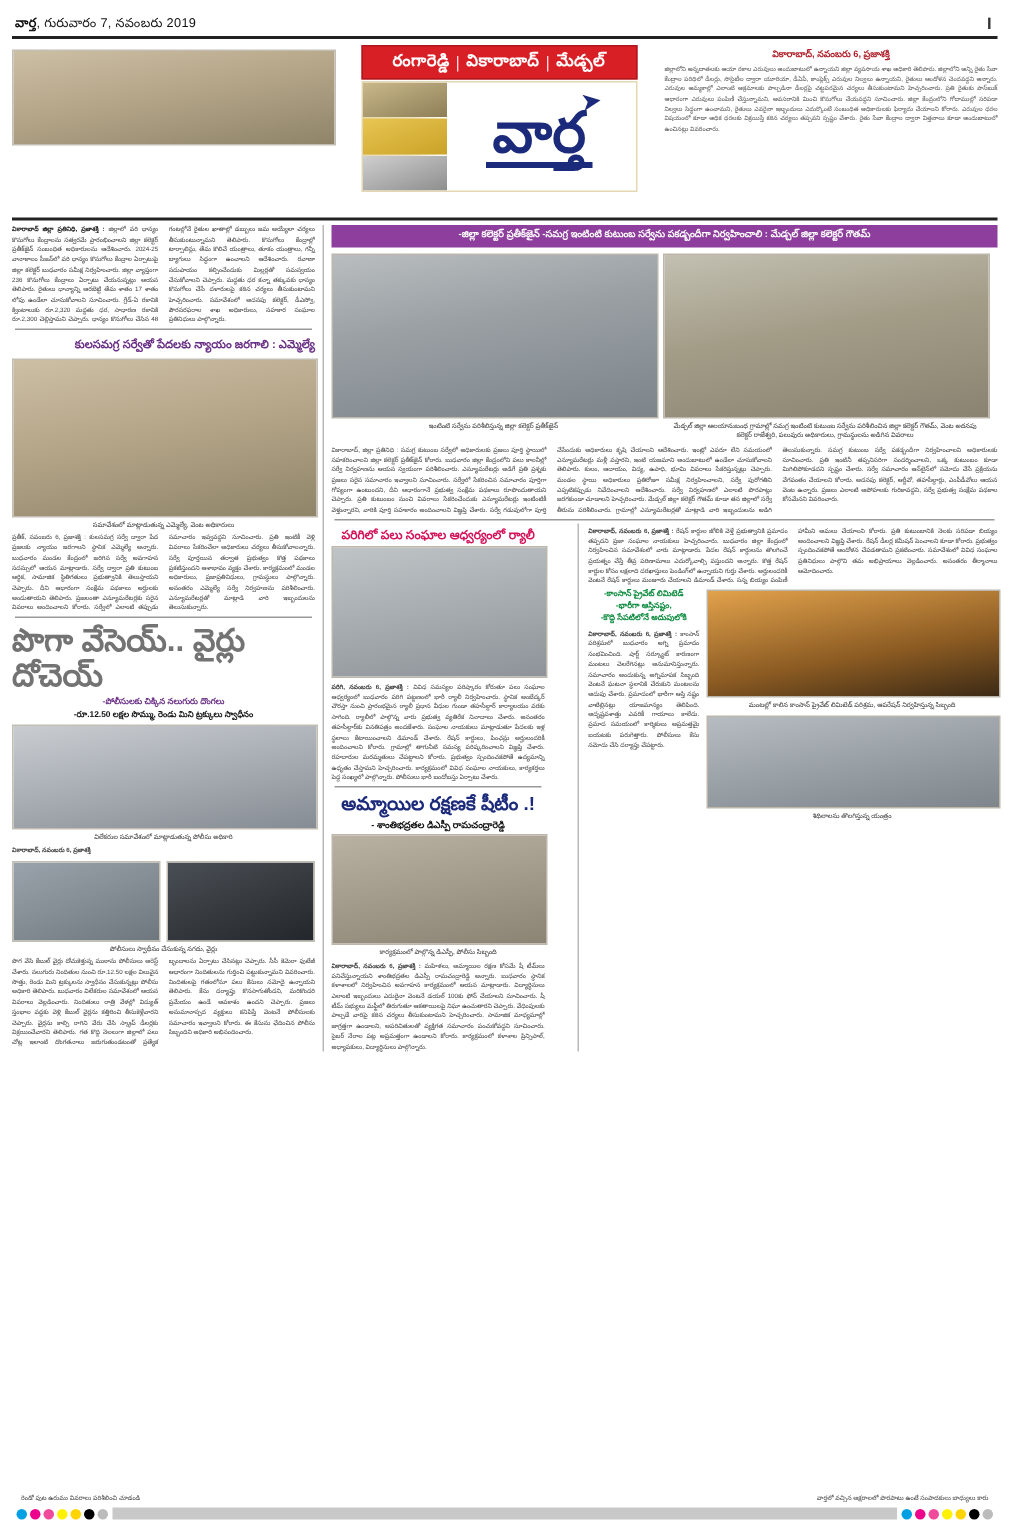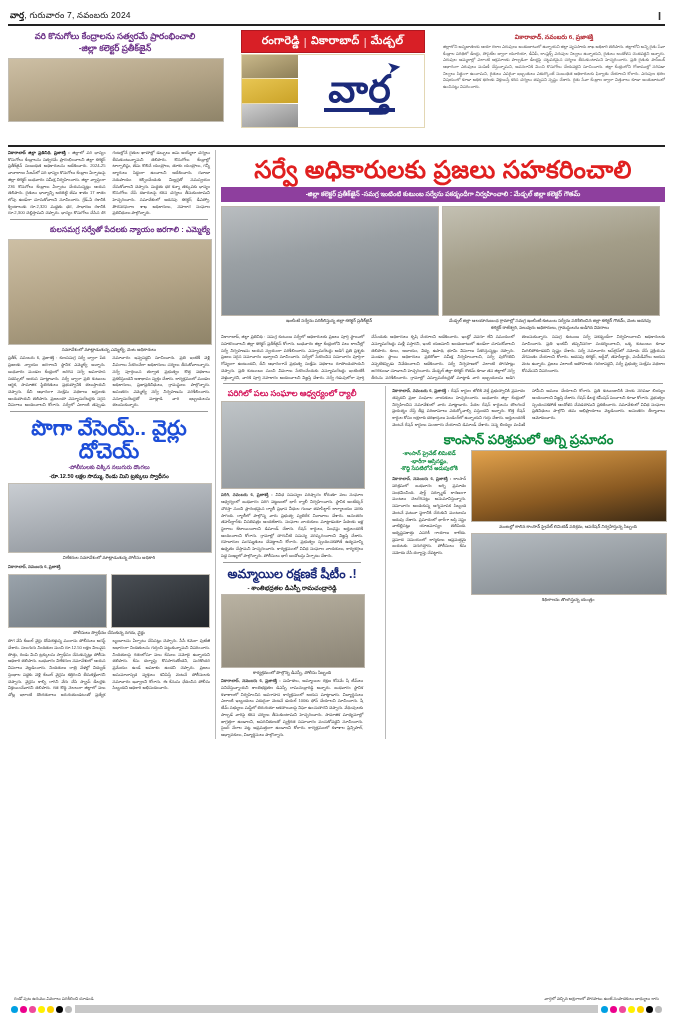--- a/index.html
+++ b/index.html
@@ -75,21 +75,21 @@
 
   .subhead-c{font-size:8.5px;font-weight:bold;color:#111;text-align:center;margin:4px 0 2px 0;}
 
   
   .l-photo{width:100%;height:104px;border:1px solid #c3beb4;
      background:linear-gradient(170deg,#cdbfa4 0%,#b2a386 50%,#8f8469 100%);}
   .l-photo2{width:100%;height:68px;border:1px solid #c3beb4;
      background:linear-gradient(170deg,#c9cdd2 0%,#a8adb3 50%,#868c93 100%);}
   .l-head-purple{font-size:7.6px;font-weight:bold;color:#6a2f86;text-align:right;
      padding:3px 0 3px 0;line-height:1.4;}
-  .l-head-blue{font-size:21px;font-weight:bold;color:#1d4ed8;text-align:center;line-height:1.1;padding-top:2px;}
+  .l-head-blue{font-size:21px;font-weight:bold;color:#737373;line-height:1.1;padding-top:2px;}
   .l-sub1{font-size:5.6px;font-weight:bold;color:#6a2f86;text-align:center;padding:2px 0 0 0;}
   .l-sub2{font-size:5.6px;font-weight:bold;color:#111;text-align:center;padding:1px 0 2px 0;}
 
   .twoimg{display:flex;gap:4px;margin-top:3px;}
   .twoimg .im{flex:1;height:52px;border:1px solid #c3beb4;}
   .im-a{background:linear-gradient(160deg,#9aa3ab,#6f777e);}
   .im-b{background:linear-gradient(160deg,#4a4f55,#23262a);}
 
   
   .mhead-red{font-size:8.2px;font-weight:bold;color:#d4145a;text-align:center;line-height:1.35;padding:2px 0;}
@@ -112,32 +112,28 @@
   .dot{width:7px;height:7px;border-radius:50%;display:inline-block;}
   .foot-note{font-size:4.2px;color:#444;display:flex;justify-content:space-between;padding:0 6px 2px 6px;}
 </style>
 </head>
 <body>
 
 <div class="page">
 
   <div class="dateline-bar">
     <div class="dateline">
-      <b>వార్త</b><span>, గురువారం 7, నవంబరు 2024</span>
+      <b>వార్త</b><span>, గురువారం 7, నవంబరు 2019</span>
     </div>
     <div class="pagenum">I</div>
   </div>
 
   <div class="masthead">
 
     <div class="mh-side">
-      <div class="sidehead">
-        <span>వరి కొనుగోలు కేంద్రాలను సత్వరమే ప్రారంభించాలి</span>
-        <span class="l2">-జిల్లా కలెక్టర్ ప్రతీక్‌జైన్</span>
-      </div>
       <div class="l-photo" style="height:62px;margin-top:3px"></div>
     </div>
 
     <div class="mh-center">
       <div class="mh-banner">
         <span>రంగారెడ్డి</span>
         <span class="sep">|</span>
         <span>వికారాబాద్</span>
         <span class="sep">|</span>
         <span>మేడ్చల్</span>
@@ -193,21 +189,20 @@
         <div class="im im-a"></div>
         <div class="im im-b"></div>
       </div>
       <div class="cap">పోలీసులు స్వాధీనం చేసుకున్న నగదు, వైర్లు</div>
       <div class="body2" style="margin-top:2px">పొగ వేసి కేబుల్ వైర్లు దోచుకెళ్తున్న ముఠాను పోలీసులు అరెస్ట్ చేశారు. నలుగురు నిందితుల నుంచి రూ.12.50 లక్షల విలువైన సొత్తు, రెండు మిని ట్రక్కులను స్వాధీనం చేసుకున్నట్లు పోలీసు అధికారి తెలిపారు. బుధవారం విలేకరుల సమావేశంలో ఆయన వివరాలు వెల్లడించారు. నిందితులు రాత్రి వేళల్లో విద్యుత్ స్తంభాల వద్దకు వెళ్లి కేబుల్ వైర్లను కత్తిరించి తీసుకెళ్లేవారని చెప్పారు. వైర్లను కాల్చి రాగిని వేరు చేసి స్క్రాప్ డీలర్లకు విక్రయించేవారని తెలిపారు. గత కొద్ది నెలలుగా జిల్లాలో పలు చోట్ల ఇలాంటి దొంగతనాలు జరుగుతుండటంతో ప్రత్యేక బృందాలను ఏర్పాటు చేసినట్లు చెప్పారు. సీసీ కెమెరా ఫుటేజీ ఆధారంగా నిందితులను గుర్తించి పట్టుకున్నామని వివరించారు. నిందితులపై గతంలోనూ పలు కేసులు నమోదై ఉన్నాయని తెలిపారు. కేసు దర్యాప్తు కొనసాగుతోందని, మరికొందరి ప్రమేయం ఉండే అవకాశం ఉందని చెప్పారు. ప్రజలు అనుమానాస్పద వ్యక్తులు కనిపిస్తే వెంటనే పోలీసులకు సమాచారం ఇవ్వాలని కోరారు. ఈ కేసును ఛేదించిన పోలీసు సిబ్బందిని అధికారి అభినందించారు.</div>
     </div>
 
     <div class="colMid vsep" style="padding-left:5px">
 
       <div>
-        <div class="bighead">సర్వే అధికారులకు ప్రజలు సహకరించాలి</div>
         <div class="bighead-band">-జిల్లా కలెక్టర్ ప్రతీక్‌జైన్ -సమగ్ర ఇంటింటి కుటుంబ సర్వేను పకడ్బందీగా నిర్వహించాలి : మేడ్చల్ జిల్లా కలెక్టర్ గౌతమ్</div>
         <div class="photorow">
           <div style="width:216px">
             <div class="photo ph-a"></div>
             <div class="cap">ఇంటింటి సర్వేను పరిశీలిస్తున్న జిల్లా కలెక్టర్ ప్రతీక్‌జైన్</div>
           </div>
           <div style="width:216px">
             <div class="photo ph-b"></div>
             <div class="cap">మేడ్చల్ జిల్లా ఆలయానుబంధ గ్రామాల్లో సమగ్ర ఇంటింటి కుటుంబ సర్వేను పరిశీలించిన జిల్లా కలెక్టర్ గౌతమ్, వెంట అదనపు కలెక్టర్ రాజేశ్వరి, పలువురు అధికారులు, గ్రామస్థులను అడిగిన వివరాలు</div>
           </div>
@@ -236,21 +231,20 @@
             <span>మహిళలు, అమ్మాయిల రక్షణ కోసమే షీ టీమ్‌లు పనిచేస్తున్నాయని శాంతిభద్రతల డిఎస్పీ రామచంద్రారెడ్డి అన్నారు. బుధవారం స్థానిక కళాశాలలో నిర్వహించిన అవగాహన కార్యక్రమంలో ఆయన మాట్లాడారు. విద్యార్థినులు ఎలాంటి ఇబ్బందులు ఎదురైనా వెంటనే డయల్ 100కు ఫోన్ చేయాలని సూచించారు. షీ టీమ్ సభ్యులు మఫ్టీలో తిరుగుతూ ఆకతాయిలపై నిఘా ఉంచుతారని చెప్పారు. వేధింపులకు పాల్పడే వారిపై కఠిన చర్యలు తీసుకుంటామని హెచ్చరించారు. సామాజిక మాధ్యమాల్లో జాగ్రత్తగా ఉండాలని, అపరిచితులతో వ్యక్తిగత సమాచారం పంచుకోవద్దని సూచించారు. సైబర్ నేరాల పట్ల అప్రమత్తంగా ఉండాలని కోరారు. కార్యక్రమంలో కళాశాల ప్రిన్సిపాల్, అధ్యాపకులు, విద్యార్థినులు పాల్గొన్నారు.</span>
           </div>
         </div>
 
         <div style="width:284px;border-left:1px solid #b9b9b9;padding-left:6px">
           <div class="body2" style="margin-top:2px">
             <b>వికారాబాద్, నవంబరు 6, ప్రజాశక్తి :</b>
             <span>రేషన్ కార్డుల జోలికి వెళ్తే ప్రభుత్వానికి ప్రమాదం తప్పదని ప్రజా సంఘాల నాయకులు హెచ్చరించారు. బుధవారం జిల్లా కేంద్రంలో నిర్వహించిన సమావేశంలో వారు మాట్లాడారు. పేదల రేషన్ కార్డులను తొలగించే ప్రయత్నం చేస్తే తీవ్ర పరిణామాలు ఎదుర్కోవాల్సి వస్తుందని అన్నారు. కొత్త రేషన్ కార్డుల కోసం లక్షలాది దరఖాస్తులు పెండింగ్‌లో ఉన్నాయని గుర్తు చేశారు. అర్హులందరికీ వెంటనే రేషన్ కార్డులు మంజూరు చేయాలని డిమాండ్ చేశారు. సన్న బియ్యం పంపిణీ హామీని అమలు చేయాలని కోరారు. ప్రతి కుటుంబానికి నెలకు సరిపడా బియ్యం అందించాలని విజ్ఞప్తి చేశారు. రేషన్ డీలర్ల కమీషన్ పెంచాలని కూడా కోరారు. ప్రభుత్వం స్పందించకపోతే ఆందోళన చేపడతామని ప్రకటించారు. సమావేశంలో వివిధ సంఘాల ప్రతినిధులు పాల్గొని తమ అభిప్రాయాలు వెల్లడించారు. అనంతరం తీర్మానాలు ఆమోదించారు.</span>
           </div>
 
-          <div class="mhead-green">కాంసాన్ పరిశ్రమలో అగ్ని ప్రమాదం</div>
 
           <div style="display:flex;gap:5px;margin-top:2px">
             <div style="width:74px">
               <div class="green-sub">-కాంసాన్ ప్రైవేట్ లిమిటెడ్</div>
               <div class="green-sub">-భారీగా ఆస్తినష్టం,</div>
               <div class="green-sub">-కొద్ది సేపటిలోనే అదుపులోకి</div>
               <div class="body1" style="margin-top:3px">
                 <b>వికారాబాద్, నవంబరు 6, ప్రజాశక్తి :</b>
                 <span>కాంసాన్ పరిశ్రమలో బుధవారం అగ్ని ప్రమాదం సంభవించింది. షార్ట్ సర్క్యూట్ కారణంగా మంటలు చెలరేగినట్లు అనుమానిస్తున్నారు. సమాచారం అందుకున్న అగ్నిమాపక సిబ్బంది వెంటనే ఘటనా స్థలానికి చేరుకుని మంటలను అదుపు చేశారు. ప్రమాదంలో భారీగా ఆస్తి నష్టం వాటిల్లినట్లు యాజమాన్యం తెలిపింది. అదృష్టవశాత్తు ఎవరికీ గాయాలు కాలేదు. ప్రమాద సమయంలో కార్మికులు అప్రమత్తమై బయటకు పరుగెత్తారు. పోలీసులు కేసు నమోదు చేసి దర్యాప్తు చేపట్టారు.</span>
               </div>

